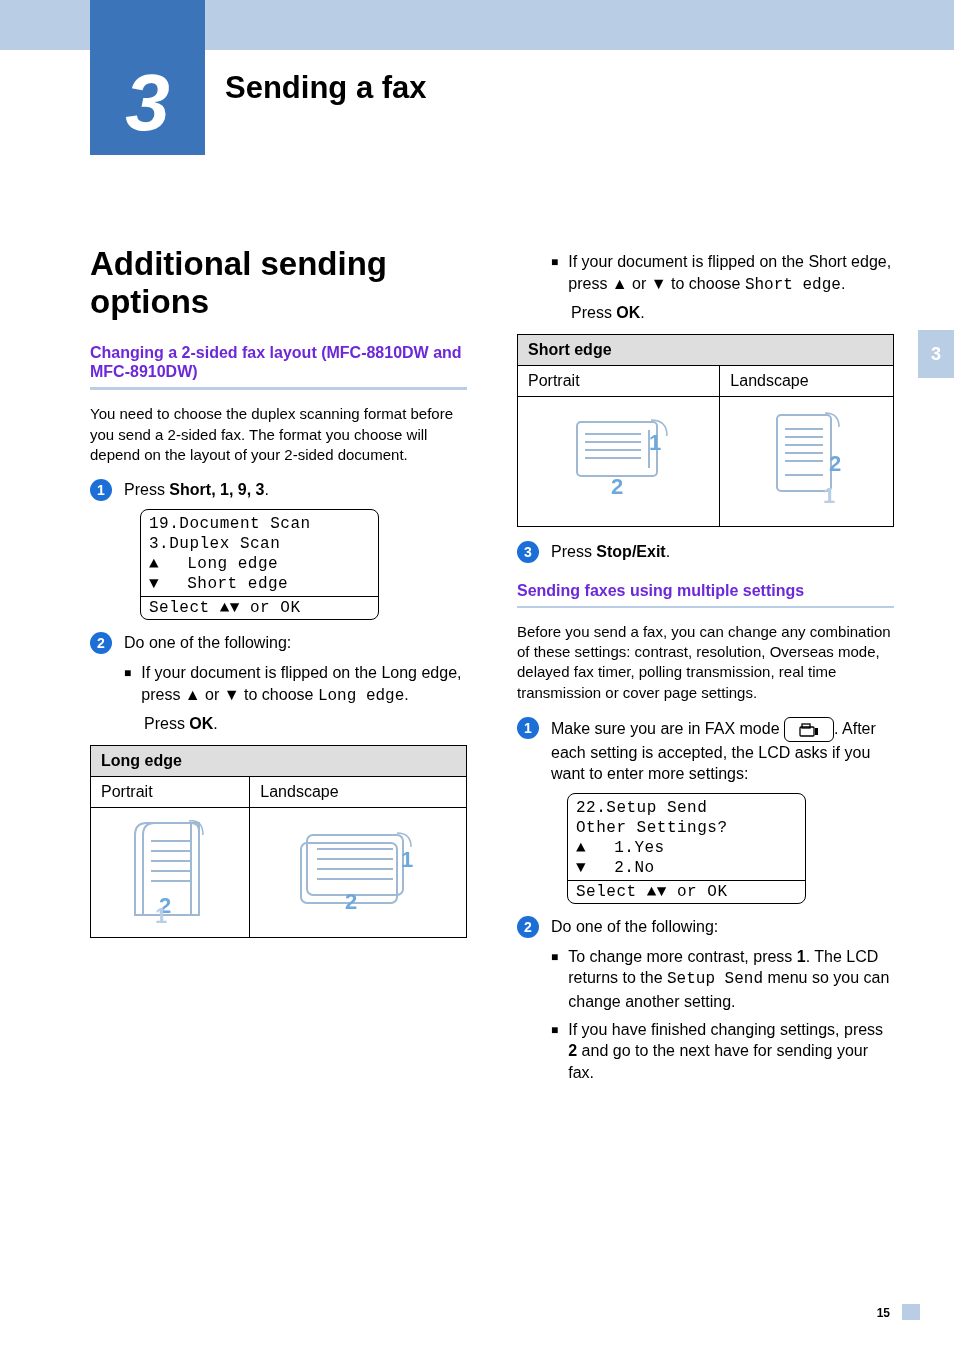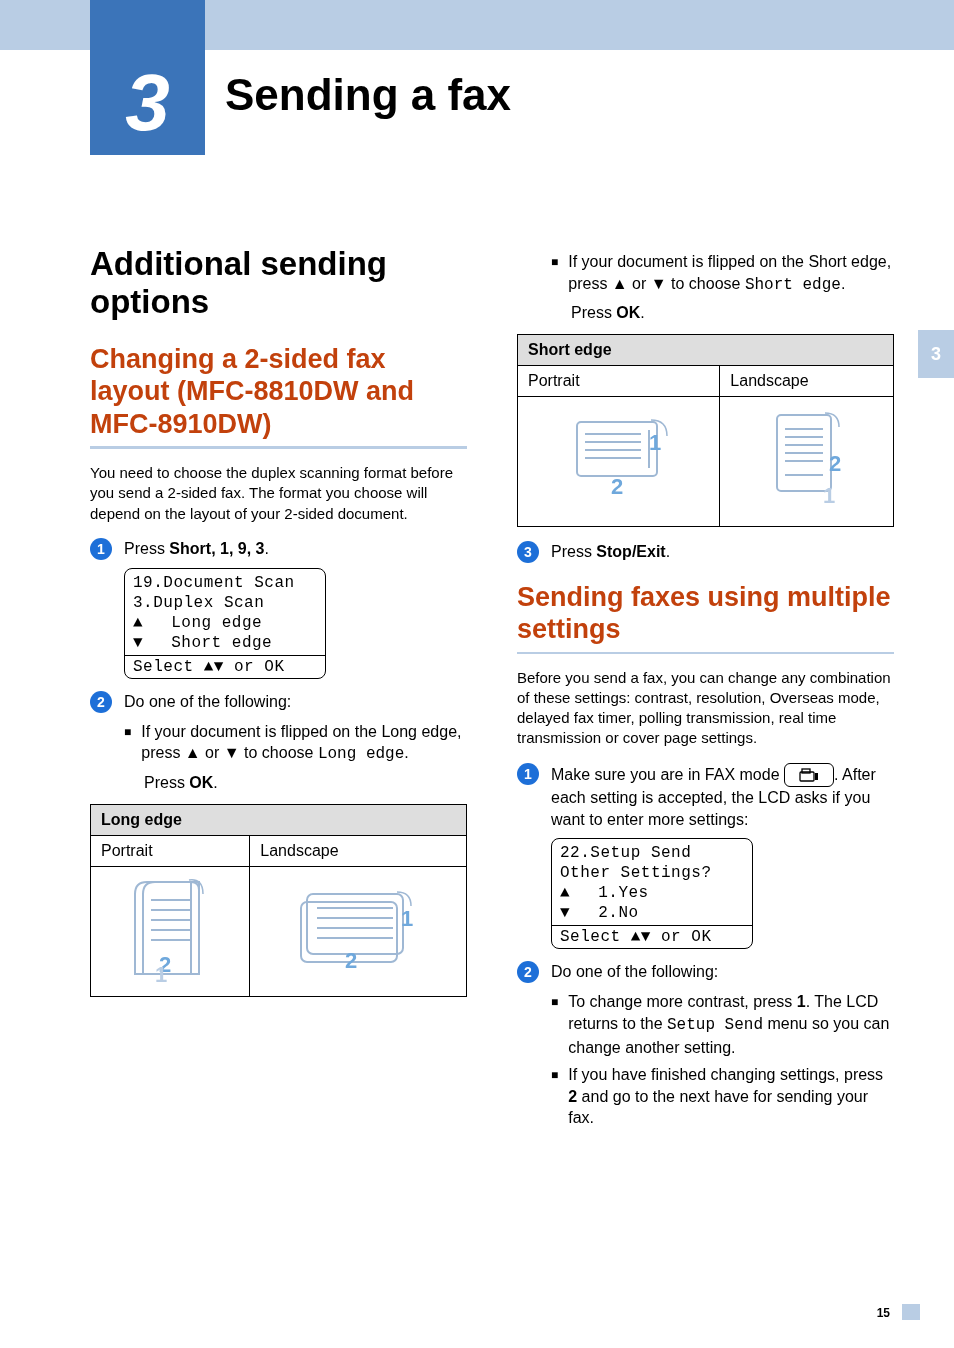--- a/index.html
+++ b/index.html
@@ -12,33 +12,33 @@
     color: #000;
   }
   .top-bar { height: 50px; background: #b9cde4; }
   .accent-strip { position: absolute; top: 0; left: 90px; width: 115px; height: 50px; background: #3b74b9; }
 
   .chapter-block {
     position: absolute; top: 50px; left: 90px; width: 115px; height: 105px;
     background: #3b74b9; color: #fff; display: flex; align-items: center; justify-content: center;
   }
   .chapter-num { font-family: "Arial Black", Arial, sans-serif; font-size: 80px; font-weight: 900; font-style: italic; }
-  .chapter-title { position: absolute; top: 70px; left: 225px; font-size: 44px; font-weight: bold; }
+  .chapter-title { position: absolute; top: 70px; left: 225px; font-size: 31px; font-weight: bold; }
 
   .side-tab {
     position: absolute; right: 0; top: 330px; width: 36px; height: 48px;
     background: #b9cde4; display: flex; align-items: center; justify-content: center;
     color: #fff; font-weight: bold; font-size: 18px;
   }
 
   .content { display: flex; padding: 195px 60px 40px 90px; gap: 50px; }
   .col { flex: 1; min-width: 0; }
 
   h1.sec { font-size: 33px; font-weight: bold; line-height: 1.15; margin-bottom: 22px; }
-  h2.sub { font-size: 27px; font-weight: bold; color: #c2410c; line-height: 1.2; margin-top: 8px; }
+  h2.sub { font-size: 16px; font-weight: bold; color: #6d28d9; line-height: 1.2; margin-top: 8px; }
   .rule { height: 3px; background: #b9cde4; margin: 6px 0 14px 0; }
   .rule-thin { height: 2px; background: #b9cde4; margin: 6px 0 14px 0; }
 
   p.body { font-size: 15px; line-height: 1.35; margin-bottom: 14px; }
   .mono { font-family: "Courier New", monospace; }
 
   .step { display: flex; align-items: flex-start; gap: 12px; margin: 8px 0; }
   .step-badge {
     width: 22px; height: 22px; border-radius: 50%; background: #1d6fd8; color: #fff;
     display: flex; align-items: center; justify-content: center; font-weight: bold; font-size: 14px;
@@ -46,21 +46,21 @@
   }
   .step-text { font-size: 16px; line-height: 1.35; flex: 1; }
 
   .bullet-item { display: flex; gap: 10px; margin: 6px 0 6px 34px; font-size: 16px; line-height: 1.35; }
   .bullet-item .sq { font-size: 12px; line-height: 22px; }
   .indent-p { margin-left: 54px; font-size: 16px; line-height: 1.35; margin-top: 6px; margin-bottom: 10px; }
 
   .lcd {
     border: 1px solid #000; border-radius: 8px; padding: 4px 8px 1px 8px;
     font-family: "Courier New", monospace; font-size: 16px; line-height: 1.25;
-    width: 202px; margin: 6px 0 12px 34px; letter-spacing: 0.5px;
+    width: 239px; margin: 6px 0 12px 50px; letter-spacing: 0.5px;
   }
   .lcd .divider { border-top: 1px solid #000; margin: 2px -8px 1px -8px; }
   .lcd .row { display:flex; }
   .lcd .arrcol { width: 18px; }
 
   table.edge {
     border-collapse: collapse; width: 100%; margin: 8px 0 14px 0; font-size: 16px;
   }
   table.edge th.hdr {
     background: #dedede; text-align: left; padding: 6px 10px; border: 1px solid #000; font-weight: bold;

